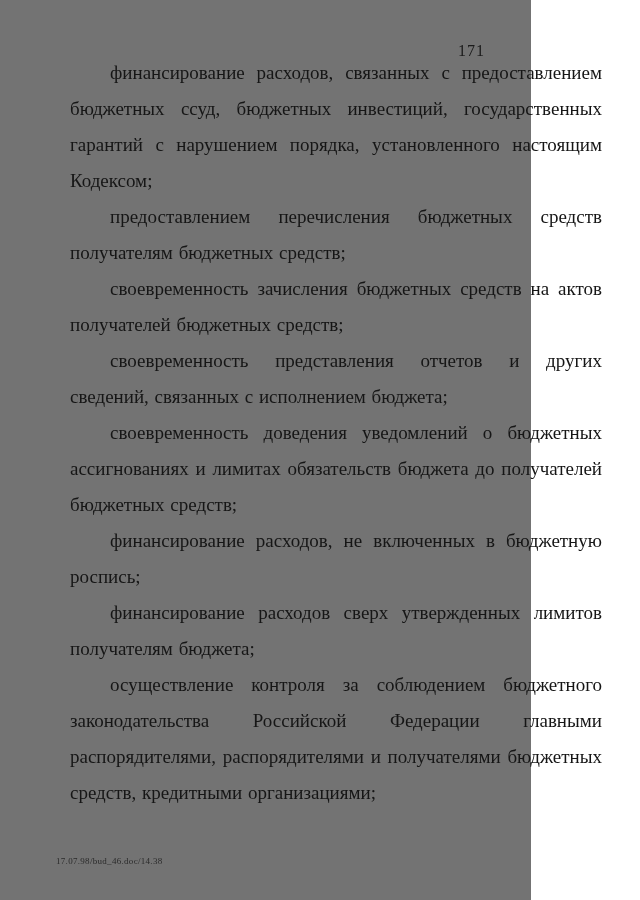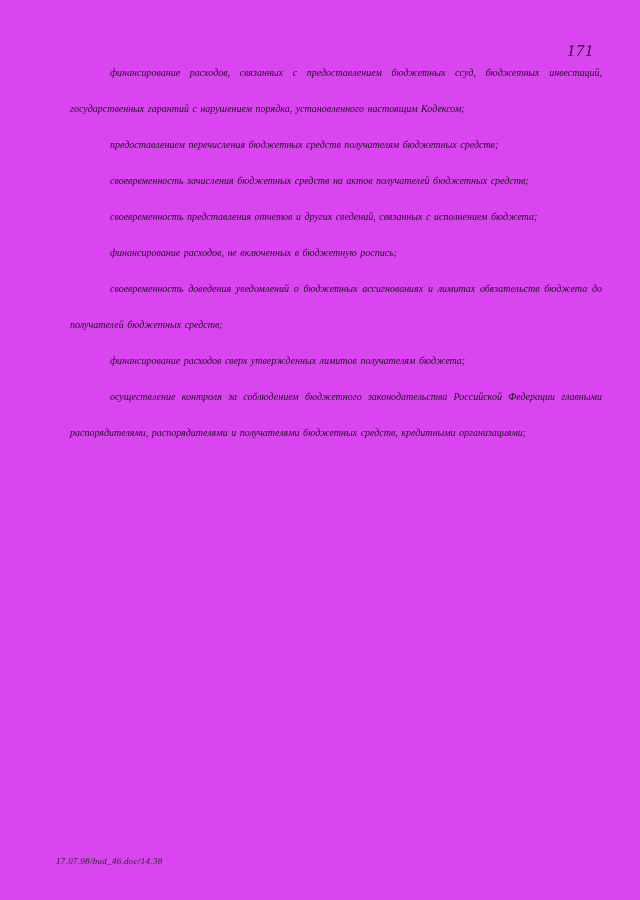--- a/index.html
+++ b/index.html
@@ -11,42 +11,41 @@
     height: 900px;
     background: #ffffff;
     overflow: hidden;
     position: relative;
     font-family: "Liberation Serif", "DejaVu Serif", serif;
     color: #141414;
   }
   .page {
     position: absolute;
     top: 0; left: 0;
-    width: 640px;
+    width: 531px;
     height: 900px;
-    background: #d946ef;
-    font-style: italic;
+    background: #737373;
   }
   .page-number {
     position: absolute;
     top: 42px;
     right: 46px;
     font-size: 16px;
     letter-spacing: 1px;
     color: #1a1a1a;
   }
   .doc-body {
     position: absolute;
     top: 55px;
     left: 70px;
     width: 532px;
   }
   .doc-body p {
     margin: 0;
-    font-size: 10px;
+    font-size: 19px;
     line-height: 36px;
     text-align: justify;
     text-indent: 40px;
     color: #161616;
     word-spacing: 1px;
   }
   .footer-stamp {
     position: absolute;
     left: 56px;
     bottom: 34px;
@@ -61,21 +60,21 @@
 
 <div class="page">
 
   <div class="page-number">171</div>
 
   <div class="doc-body">
     <p>финансирование расходов, связанных с предоставлением бюджетных ссуд, бюджетных инвестиций, государственных гарантий с нарушением порядка, установленного настоящим Кодексом;</p>
     <p>предоставлением перечисления бюджетных средств получателям бюджетных средств;</p>
     <p>своевременность зачисления бюджетных средств на актов получателей бюджетных средств;</p>
     <p>своевременность представления отчетов и других сведений, связанных с исполнением бюджета;</p>
+    <p>своевременность доведения уведомлений о бюджетных ассигнованиях и лимитах обязательств бюджета до получателей бюджетных средств;</p>
     <p>финансирование расходов, не включенных в бюджетную роспись;</p>
-    <p>своевременность доведения уведомлений о бюджетных ассигнованиях и лимитах обязательств бюджета до получателей бюджетных средств;</p>
     <p>финансирование расходов сверх утвержденных лимитов получателям бюджета;</p>
     <p>осуществление контроля за соблюдением бюджетного законодательства Российской Федерации главными распорядителями, распорядителями и получателями бюджетных средств, кредитными организациями;</p>
   </div>
 
   <div class="footer-stamp">17.07.98/bud_46.doc/14.38</div>
 
 </div>
 
 </body></html>

